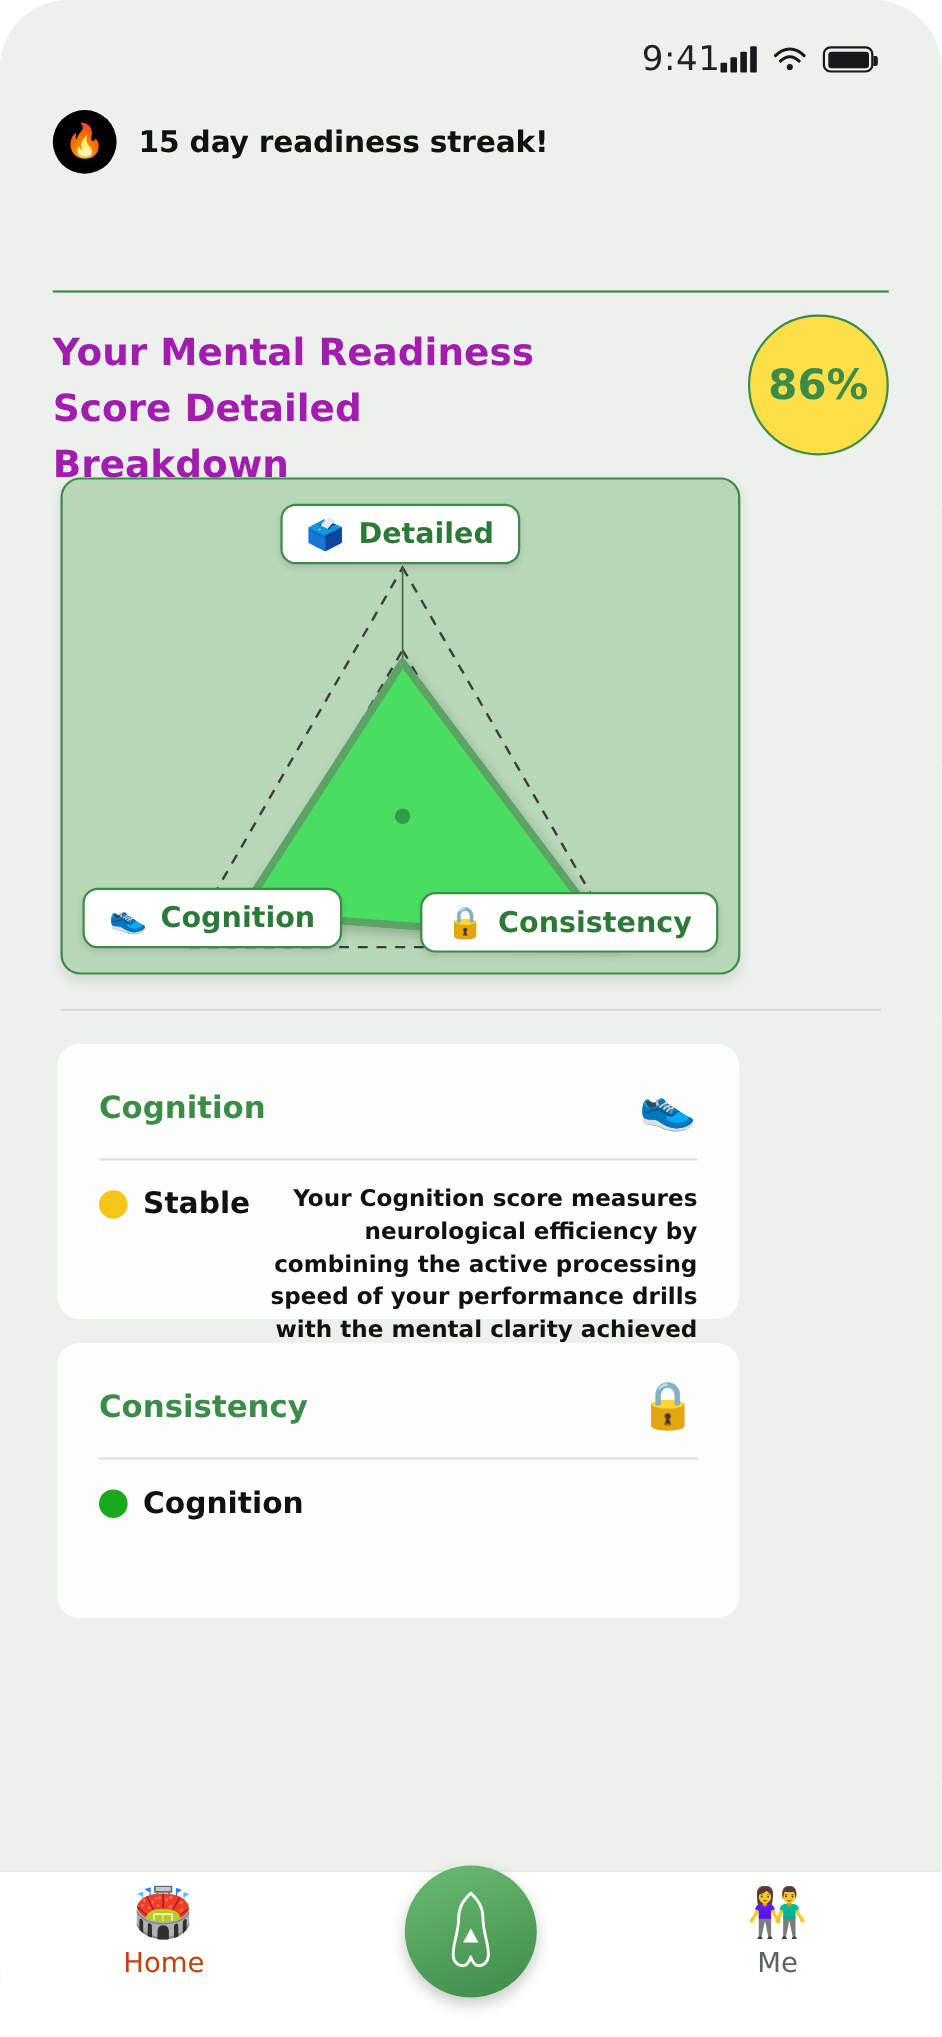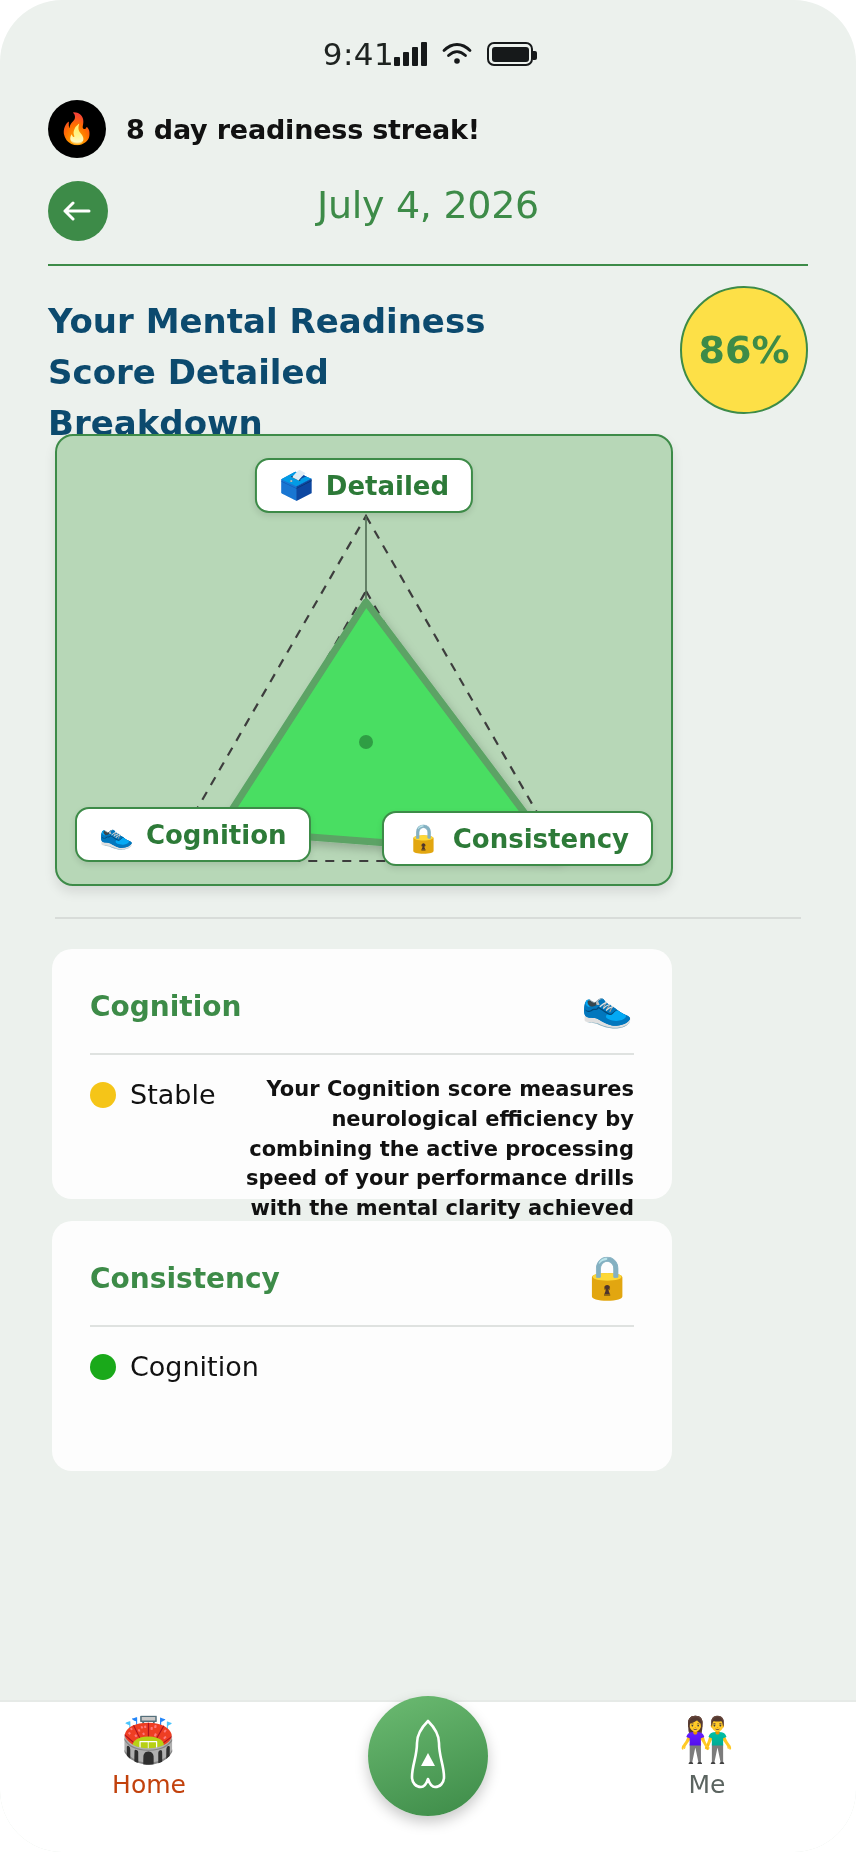--- a/index.html
+++ b/index.html
@@ -13,21 +13,21 @@
     position: relative;
     width: 856px; height: 1852px;
     background: #ecf1ed;
     border-radius: 62px;
     overflow: hidden;
   }
 
   
   .statusbar {
     position: absolute; top: 0; left: 0; right: 0; height: 86px;
-    display: flex; align-items: center; justify-content: center;
+    display: flex; align-items: center; justify-content: flex-end;
     padding: 22px 62px 0 62px;
   }
   .status-time {
     font-size: 31px; color: #1e2320; letter-spacing: .5px;
     font-family: "DejaVu Sans", sans-serif;
   }
   .status-icons { display: flex; align-items: center; gap: 14px; }
   .bars { display: flex; align-items: flex-end; gap: 3px; height: 24px; }
   .bars i { display: block; width: 6px; background: #16191a; border-radius: 1px; }
   .bars i:nth-child(1){height:9px}
@@ -80,21 +80,21 @@
     position: absolute; top: 264px; left: 48px; right: 48px;
     height: 2px; background: #3d8b48;
   }
 
   
   .titlewrap {
     position: absolute; top: 296px; left: 48px; right: 48px; height: 110px;
   }
   .title-text {
     position: absolute; left: 0; top: 0; width: 500px;
-    font-size: 34px; font-weight: 700; color: #0c4a6e;
+    font-size: 34px; font-weight: 700; color: #a21caf;
     line-height: 1.5;
   }
   .score-circle {
     position: absolute; right: 0; top: -10px;
     width: 128px; height: 128px; border-radius: 50%;
     background: #fde047; border: 2px solid #3d8b48;
     display: flex; align-items: center; justify-content: center;
     font-size: 38px; font-weight: 700; color: #3d8b48;
   }
 
@@ -137,21 +137,21 @@
   .card-head {
     display: flex; align-items: center; justify-content: space-between;
     height: 46px;
   }
   .card-title { font-size: 28px; font-weight: 700; color: #3d8b48; }
   .card-emoji { font-size: 42px; line-height: 1; }
   .card-div { height: 2px; background: #dfe2e0; margin: 24px 0 20px 0; }
   .card-body { display: flex; align-items: flex-start; gap: 16px; }
   .status-chip {
     display: flex; align-items: center; gap: 14px;
-    font-size: 27px; font-weight: 400; color: #111;
+    font-size: 27px; font-weight: 700; color: #111;
     white-space: nowrap; padding-top: 4px;
   }
   .dot { width: 26px; height: 26px; border-radius: 50%; display:block; }
   .card-desc {
     flex: 1; text-align: right;
     font-size: 21px; font-weight: 700; color: #111;
     line-height: 1.42;
   }
 
   
@@ -202,31 +202,23 @@
         </svg>
       </div>
       <div class="batt">
           <span></span>
         </div>
     </div>
   </div>
 
   <div class="streak">
     <div class="streak-badge">🔥</div>
-    <div class="streak-text">8 day readiness streak!</div>
-  </div>
-
-  <div class="daterow">
-    <button class="backbtn">
-      <svg width="30" height="22" viewBox="0 0 30 22">
-        <path d="M2 11h24M2 11l8-8M2 11l8 8" stroke="#fff" stroke-width="3" fill="none" stroke-linecap="round" stroke-linejoin="round"></path>
-      </svg>
-    </button>
-    <div class="date-title">July 4, 2026</div>
-  </div>
+    <div class="streak-text">15 day readiness streak!</div>
+  </div>
+
   <div class="hr-top"></div>
 
   <div class="titlewrap">
     <div class="title-text">Your Mental Readiness Score Detailed Breakdown</div>
     <div class="score-circle">86%</div>
   </div>
 
   <div class="radar-card">
     <svg class="radar-svg" viewBox="0 0 618 452">
       <defs>

